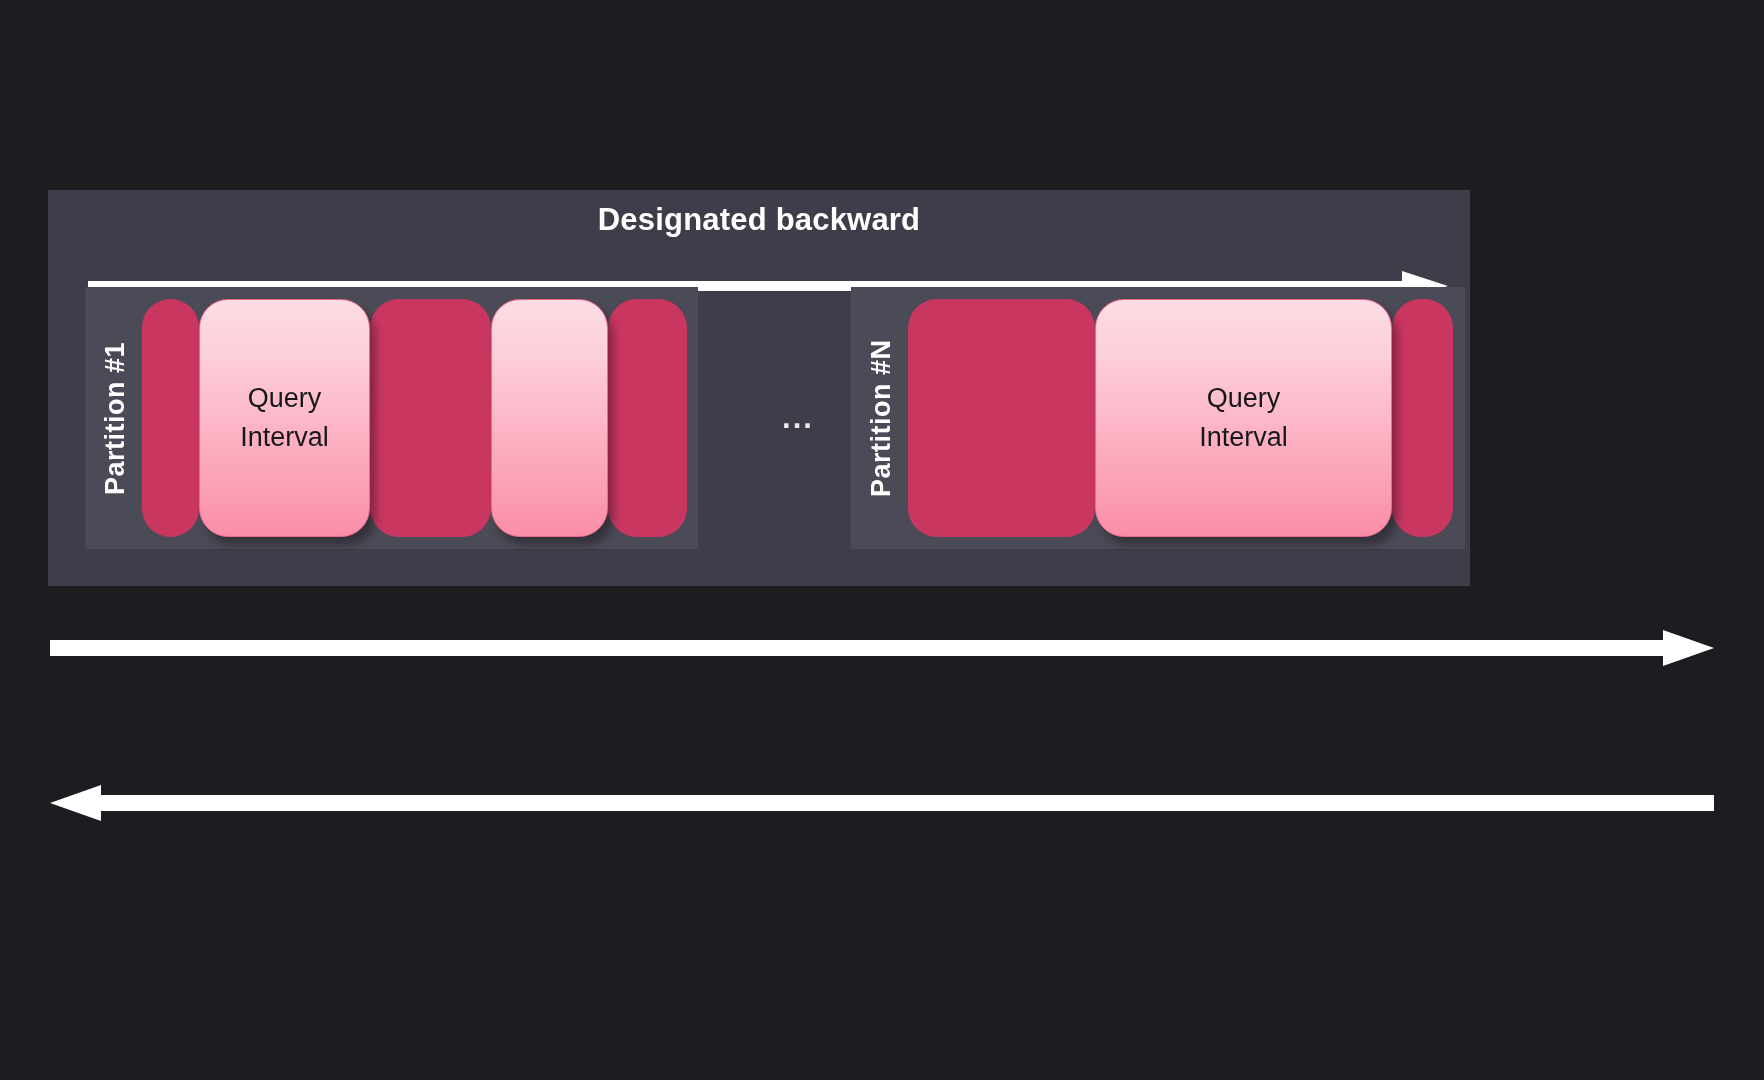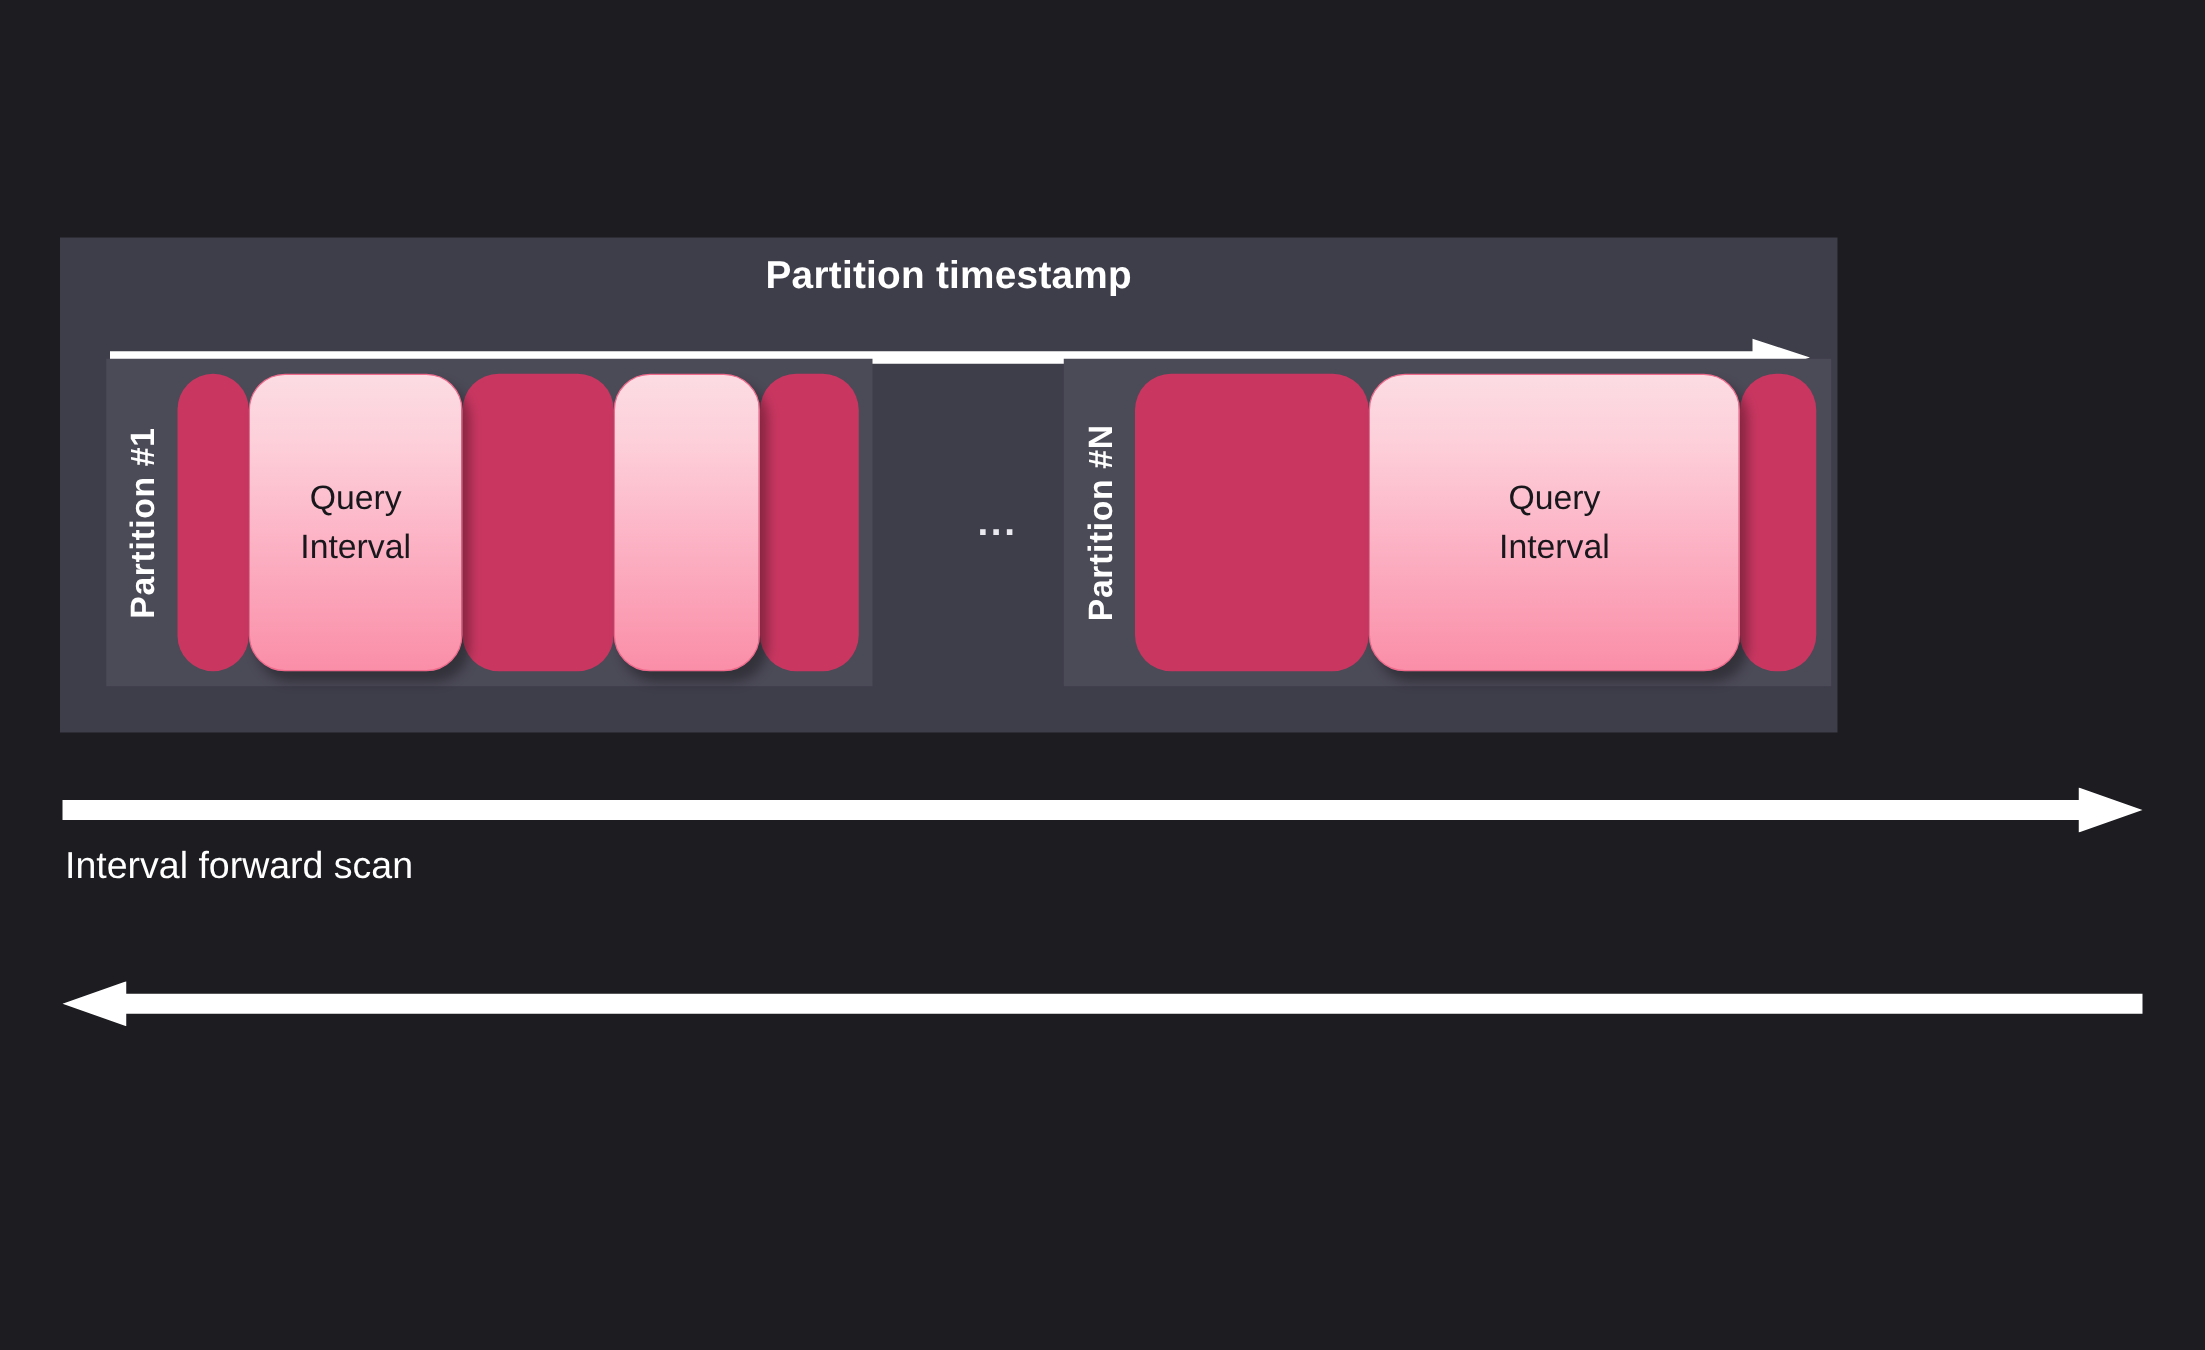--- a/index.html
+++ b/index.html
@@ -167,21 +167,21 @@
   .scan-label.forward  { left: 52px;  top: 676px; }
   .scan-label.backward { right: 50px; top: 836px; }
 </style>
 </head>
 <body style="background: rgb(28, 28, 33);">
 
 <div class="stage">
 
   <div class="ts-panel" style="background: rgb(62, 61, 74);">
 
-    <div class="ts-title">Partition timestamp</div>
+    <div class="ts-title">Designated backward</div>
 
     <div class="timeline-arrow">
       <svg width="1360" height="32" viewBox="0 0 1360 32" aria-hidden="true">
         <path d="M0 11 L1314 11 L1314 1 L1360 16 L1314 31 L1314 21 L0 21 Z" fill="#ffffff"></path>
       </svg>
     </div>
 
     <div class="partitions">
 
       <div class="partition partition-1" style="background: rgb(75, 74, 87);">
@@ -213,21 +213,20 @@
       </div>
 
     </div>
   </div>
 
   <div class="scan scan-forward">
     <svg width="1764" height="36" viewBox="0 0 1764 36" aria-hidden="true">
       <path d="M50 10 L1663 10 L1663 0 L1714 18 L1663 36 L1663 26 L50 26 Z" fill="#ffffff"></path>
     </svg>
   </div>
-  <div class="scan-label forward">Interval forward scan</div>
 
   <div class="scan scan-backward">
     <svg width="1764" height="36" viewBox="0 0 1764 36" aria-hidden="true">
       <path d="M1714 10 L101 10 L101 0 L50 18 L101 36 L101 26 L1714 26 Z" fill="#ffffff"></path>
     </svg>
   </div>
 
 </div>
 
 </body></html>

